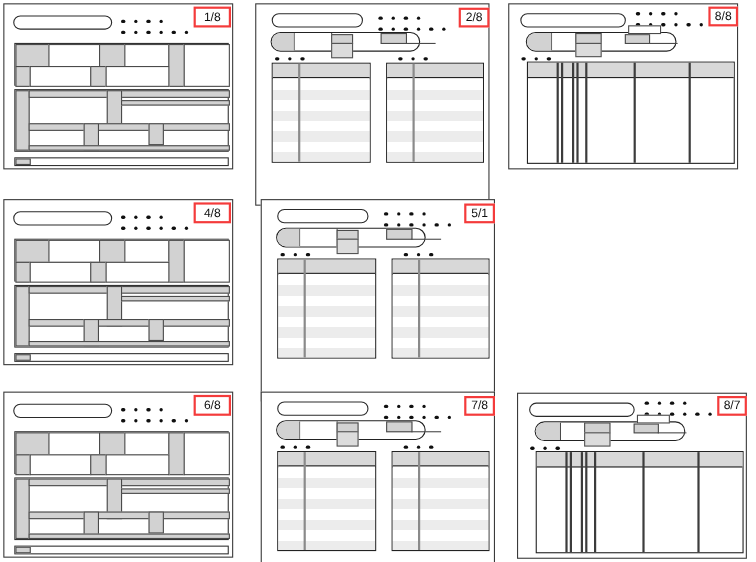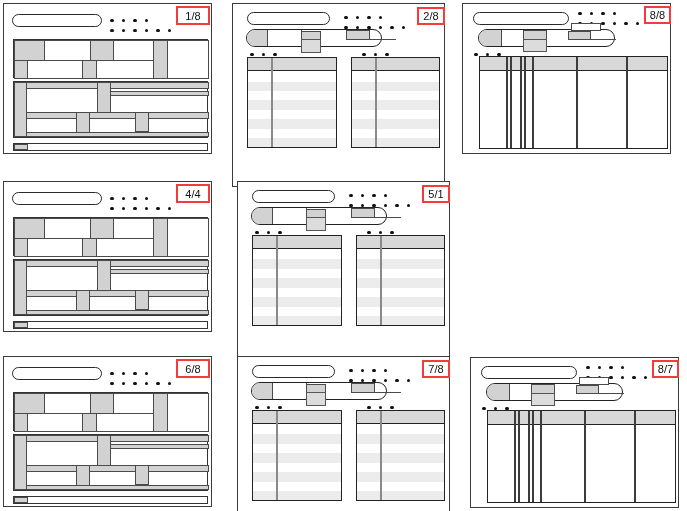--- a/index.html
+++ b/index.html
@@ -165,21 +165,21 @@
     </div>
   </div>
     <div class="panel tA" style="left: 3px; top: 181px;">
     <div class="pill" style="left:8px;top:10px;width:90px;height:13px;"></div>
     <div class="dots" style="left:106px;top:13px;">
       <i class="dot"></i><i class="dot"></i><i class="dot"></i><i class="dot"></i>
     </div>
     <div class="dots" style="left:106px;top:23px;">
       <i class="dot"></i><i class="dot"></i><i class="dot"></i><i class="dot"></i><i class="dot"></i><i class="dot"></i>
     </div>
-    <div class="badge" style="left:172px;top:2px;width:34px;height:19px;">4/4</div>
+    <div class="badge" style="left:172px;top:2px;width:34px;height:19px;">4/8</div>
 
     <div class="grp" style="left:9px;top:35px;width:195px;height:39px;">
       <div class="cell g" style="left:0;top:0;width:31px;height:21px;"></div>
       <div class="cell" style="left:30px;top:0;width:47px;height:21px;"></div>
       <div class="cell g" style="left:76px;top:0;width:24px;height:21px;"></div>
       <div class="cell" style="left:99px;top:0;width:41px;height:21px;"></div>
       <div class="cell g" style="left:139px;top:0;width:15px;height:39px;"></div>
       <div class="cell" style="left:153px;top:0;width:42px;height:39px;"></div>
       <div class="cell g" style="left:0;top:20px;width:14px;height:19px;"></div>
       <div class="cell" style="left:13px;top:20px;width:56px;height:19px;"></div>

